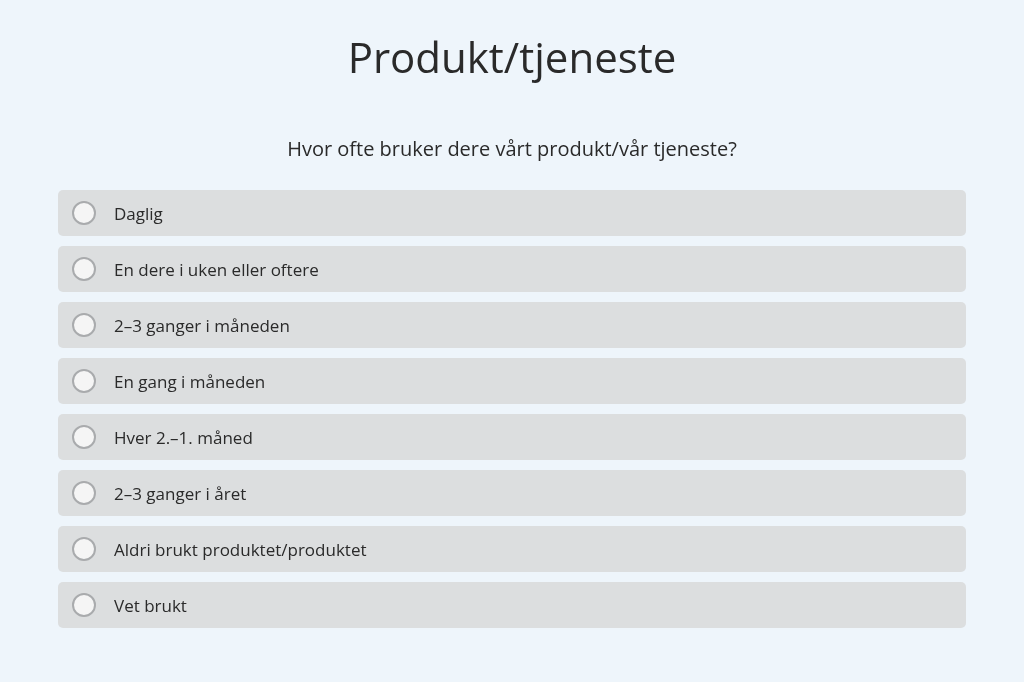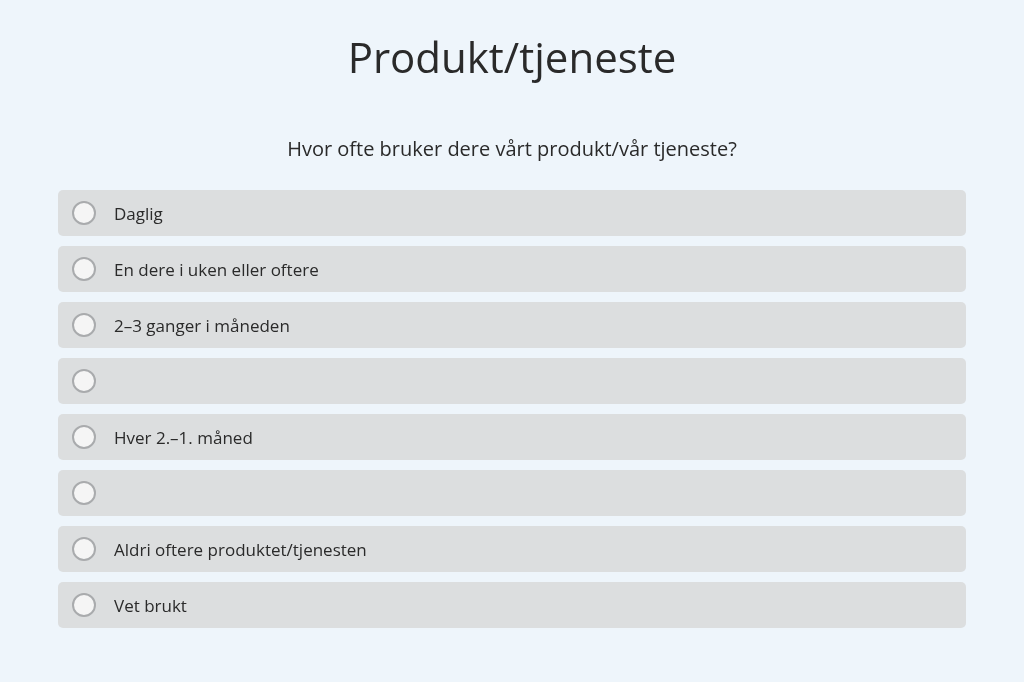--- a/index.html
+++ b/index.html
@@ -78,30 +78,32 @@
     <div class="option-row">
       <span class="radio-circle"></span>
       <span class="option-label">En dere i uken eller oftere</span>
     </div>
     <div class="option-row">
       <span class="radio-circle"></span>
       <span class="option-label">2–3 ganger i måneden</span>
     </div>
     <div class="option-row">
       <span class="radio-circle"></span>
+      <span class="option-label">En gang i måneden</span>
     </div>
     <div class="option-row">
       <span class="radio-circle"></span>
       <span class="option-label">Hver 2.–1. måned</span>
     </div>
     <div class="option-row">
       <span class="radio-circle"></span>
+      <span class="option-label">2–3 ganger i året</span>
     </div>
     <div class="option-row">
       <span class="radio-circle"></span>
-      <span class="option-label">Aldri oftere produktet/tjenesten</span>
+      <span class="option-label">Aldri brukt produktet/produktet</span>
     </div>
     <div class="option-row">
       <span class="radio-circle"></span>
       <span class="option-label">Vet brukt</span>
     </div>
   </div>
 </div>
 
 </body></html>

